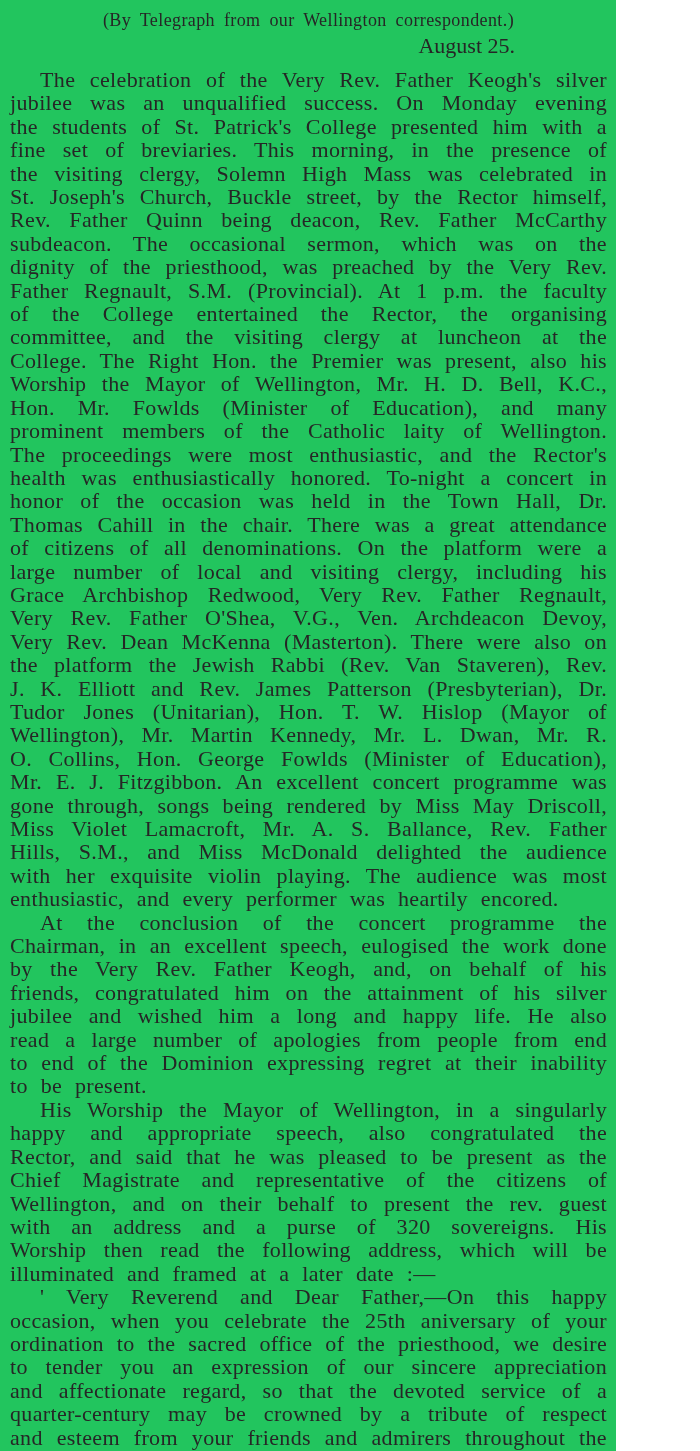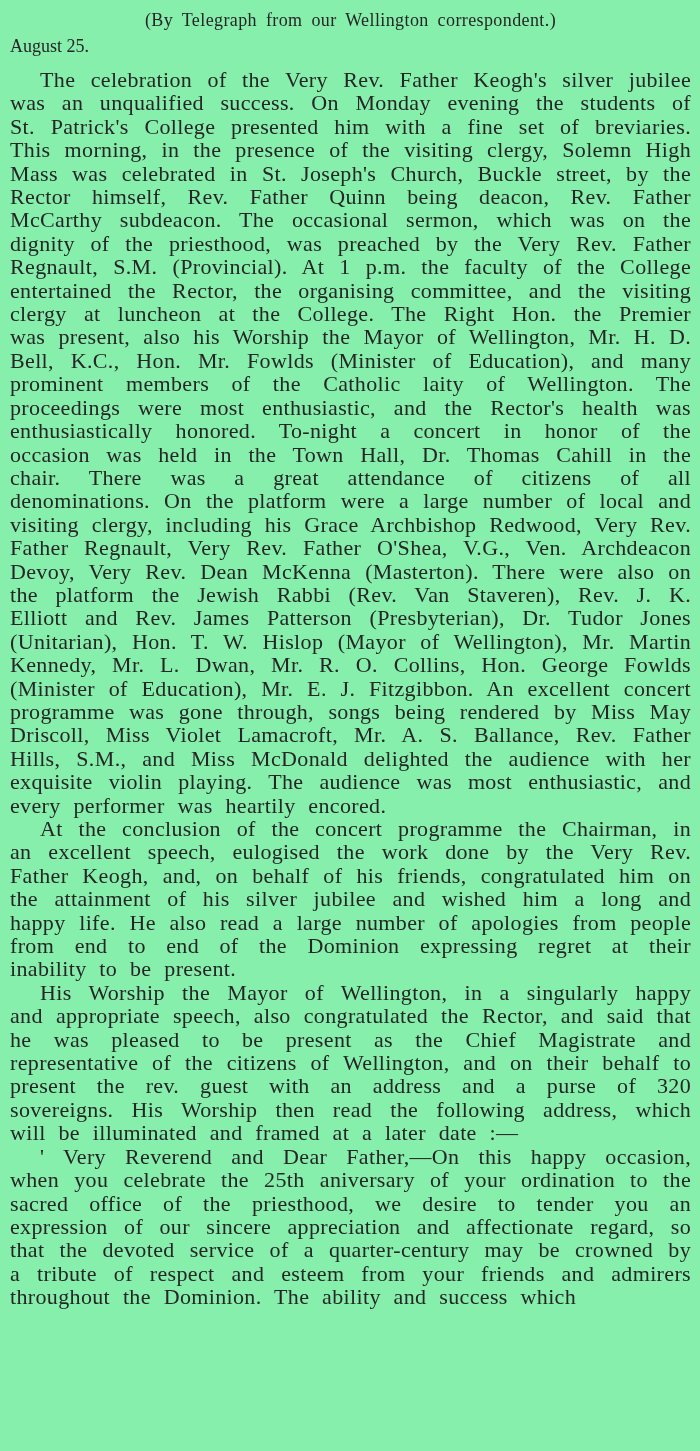--- a/index.html
+++ b/index.html
@@ -2,39 +2,40 @@
 <html><head>
 <meta charset="utf-8">
 <style>
   html, body {
     margin: 0;
     padding: 0;
     background: #ffffff;
   }
   .page {
     position: relative;
-    width: 700px;
+    width: 616px;
     height: 1451px;
     box-sizing: border-box;
-    background: #86efac;
+    background: #22c55e;
     font-family: "Liberation Serif", "DejaVu Serif", serif;
     color: #262626;
     padding: 8px 9px 0 10px;
     overflow: hidden;
   }
   .byline {
     text-align: center;
     font-size: 18px;
     line-height: 24px;
     letter-spacing: 0.4px;
     word-spacing: 4px;
     margin: 0 0 2px 0;
   }
   .dateline {
-    font-size: 18px;
+    text-align: right;
+    font-size: 22px;
     line-height: 24px;
     padding-right: 92px;
     margin: 0 0 10px 0;
   }
   p.body-para {
     margin: 0;
     text-align: justify;
     text-indent: 30px;
     font-size: 22px;
     line-height: 23.4px;

